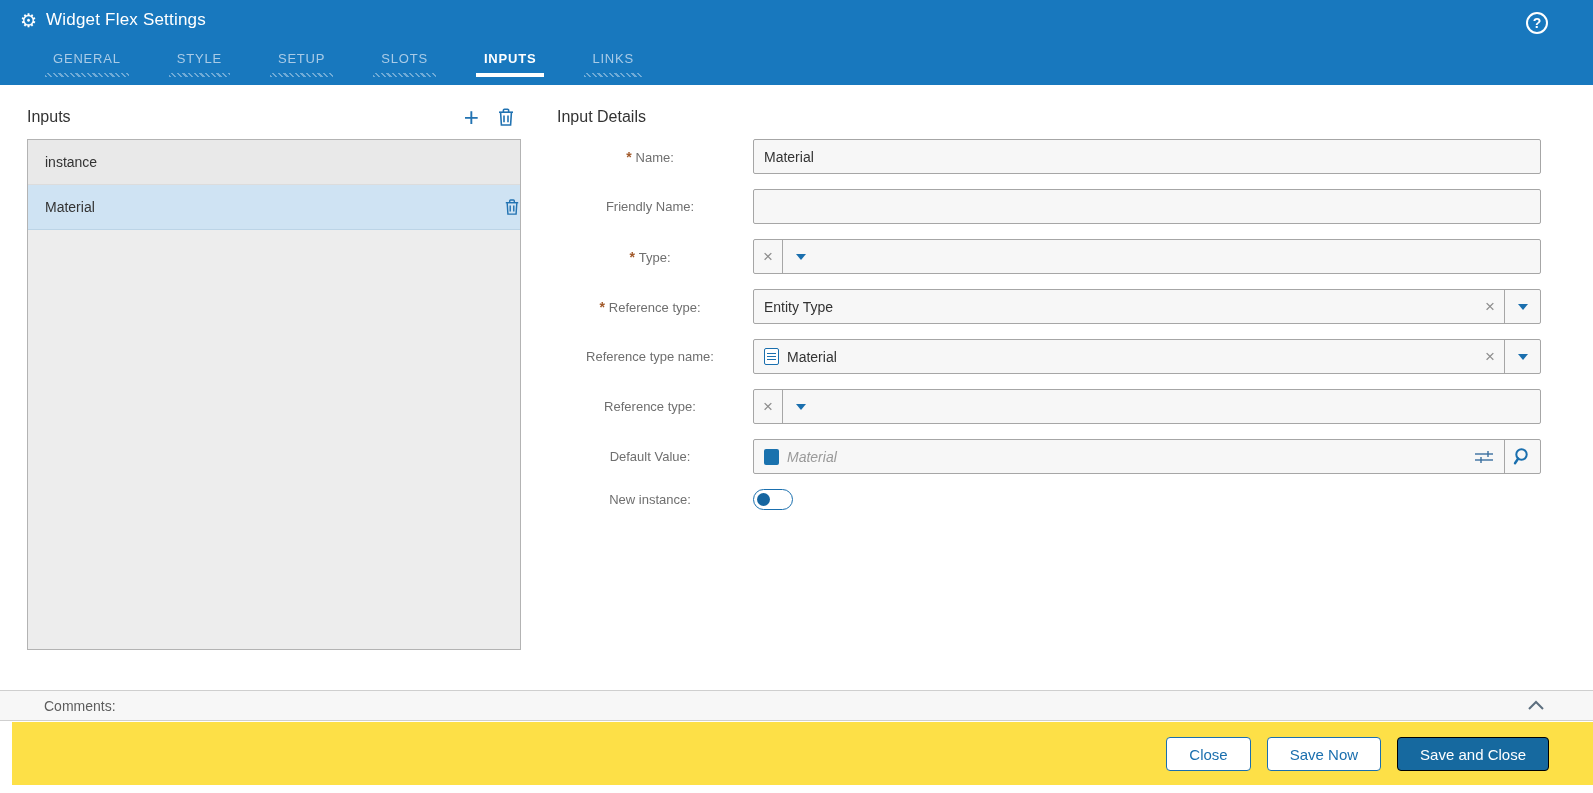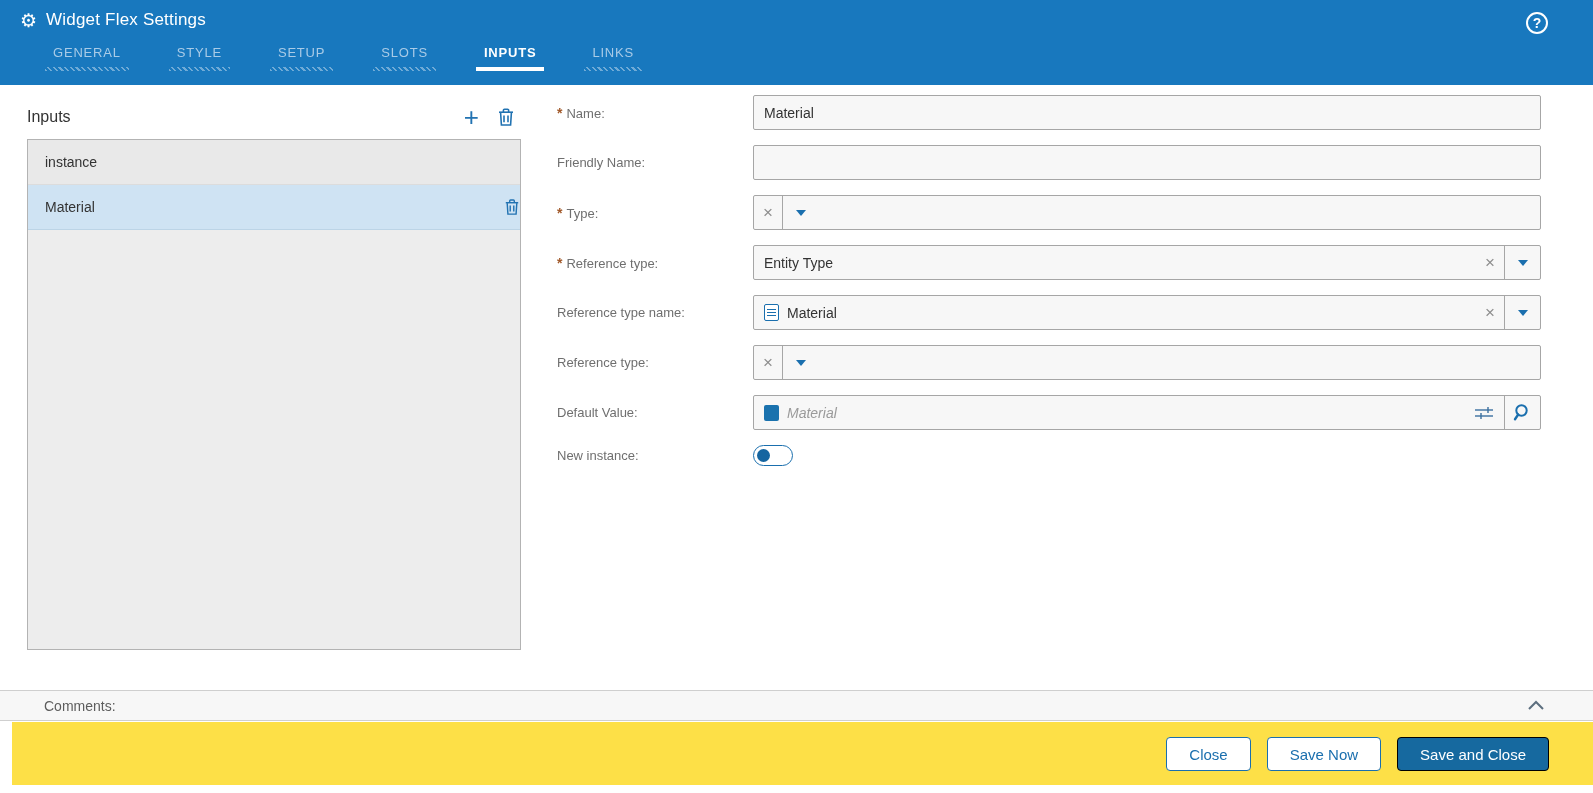--- a/index.html
+++ b/index.html
@@ -7,21 +7,21 @@
     font-family:"Liberation Sans", sans-serif; overflow:hidden; }
 
   
   .header { position:absolute; left:0; top:0; width:1593px; height:85px; background:#1878be; }
   .title-row { height:40px; display:flex; align-items:center; padding-left:20px; color:#fff; }
   .gear { font-size:19px; margin-right:9px; line-height:1; }
   .app-title { font-size:17px; font-weight:400; letter-spacing:.2px; }
   .help-btn { position:absolute; right:45px; top:12px; width:22px; height:22px; border:2px solid #fff;
     border-radius:50%; color:#fff; font-size:14px; font-weight:bold; display:flex;
     align-items:center; justify-content:center; cursor:pointer; }
-  .tabs-row { display:flex; padding-left:45px; margin-top:3px; }
+  .tabs-row { display:flex; padding-left:45px; margin-top:9px; }
   .tab { margin-right:40px; color:#a9cbe7; font-size:13px; letter-spacing:.8px; cursor:pointer; }
   .tab .tab-label { display:block; padding:2px 8px 7px 8px; }
   .tab .tab-underline { display:block; height:4px; margin:0 0 0 0;
     background:repeating-linear-gradient(45deg, rgba(255,255,255,.38) 0 1.5px, rgba(255,255,255,0) 1.5px 4px); }
   .tab.active { color:#ffffff; font-weight:bold; }
   .tab.active .tab-underline { background:#ffffff; }
 
   
   .inputs-panel { position:absolute; left:27px; top:95px; width:494px; }
   .panel-header { height:44px; display:flex; align-items:center; justify-content:space-between; }
@@ -32,21 +32,21 @@
   .list-box { height:511px; border:1px solid #b3b3b3; background:#ededed; overflow:hidden; }
   .list-row { height:45px; display:flex; align-items:center; justify-content:space-between;
     padding:0 0 0 17px; font-size:14px; color:#333; border-bottom:1px solid #dcdcdc; cursor:pointer; }
   .list-row.plain { background:#e9e9e9; }
   .list-row.selected { background:#cfe3f3; border-bottom:1px solid #bcd4e6; }
 
   
   .details { position:absolute; left:557px; top:95px; width:984px; }
   .details-title { font-size:16px; color:#333; height:44px; display:flex; align-items:center; }
   .form-row { display:flex; align-items:center; margin-bottom:15px; }
-  .form-label { width:196px; text-align:left; padding-right:10px; font-size:13px; color:#6f6f6f; }
+  .form-label { width:196px; text-align:center; padding-right:10px; font-size:13px; color:#6f6f6f; }
   .req { color:#a1592a; font-weight:bold; margin-right:4px; font-size:14px; }
   .field { flex:1; height:35px; display:flex; align-items:stretch;
     border:1px solid #a6a6a6; background:#f7f7f7; border-radius:2px; }
   .field input { flex:1; border:none; background:transparent; padding:0 10px; font-size:14px;
     color:#333; outline:none; font-family:"Liberation Sans", sans-serif; }
   .combo-value { flex:1; display:flex; align-items:center; padding:0 10px; font-size:14px; color:#333; gap:8px; }
   .clear-x { width:28px; display:flex; align-items:center; justify-content:center; color:#8e8e8e;
     font-size:17px; cursor:pointer; }
   .dd-btn { width:36px; border-left:1px solid #a6a6a6; display:flex; align-items:center;
     justify-content:center; cursor:pointer; border-radius:0 3px 3px 0; }
@@ -151,20 +151,21 @@
             <path d="M3.6 5.6 L4.4 18 H13.6 L14.4 5.6"></path>
             <path d="M7 8.4 V15.2 M11 8.4 V15.2"></path>
           </g>
         </svg>
       </span>
     </div>
   </div>
 </div>
 
 <div class="details">
+  <div class="details-title">Input Details</div>
 
   <div class="form-row">
     <div class="form-label">
       <span class="req">*</span><span>Name:</span>
     </div>
     <div class="field">
       <input type="text" value="Material" style="">
     </div>
   </div>
 

